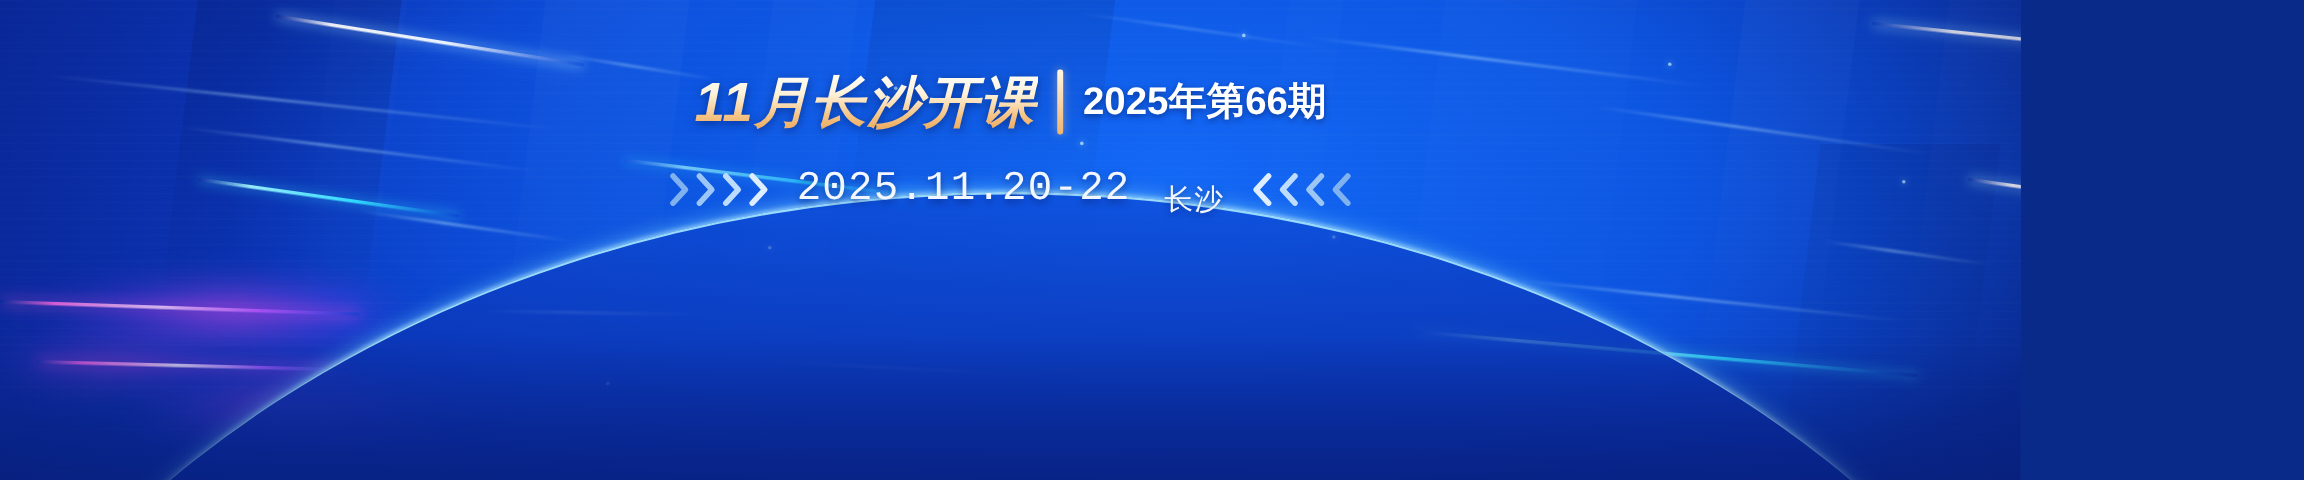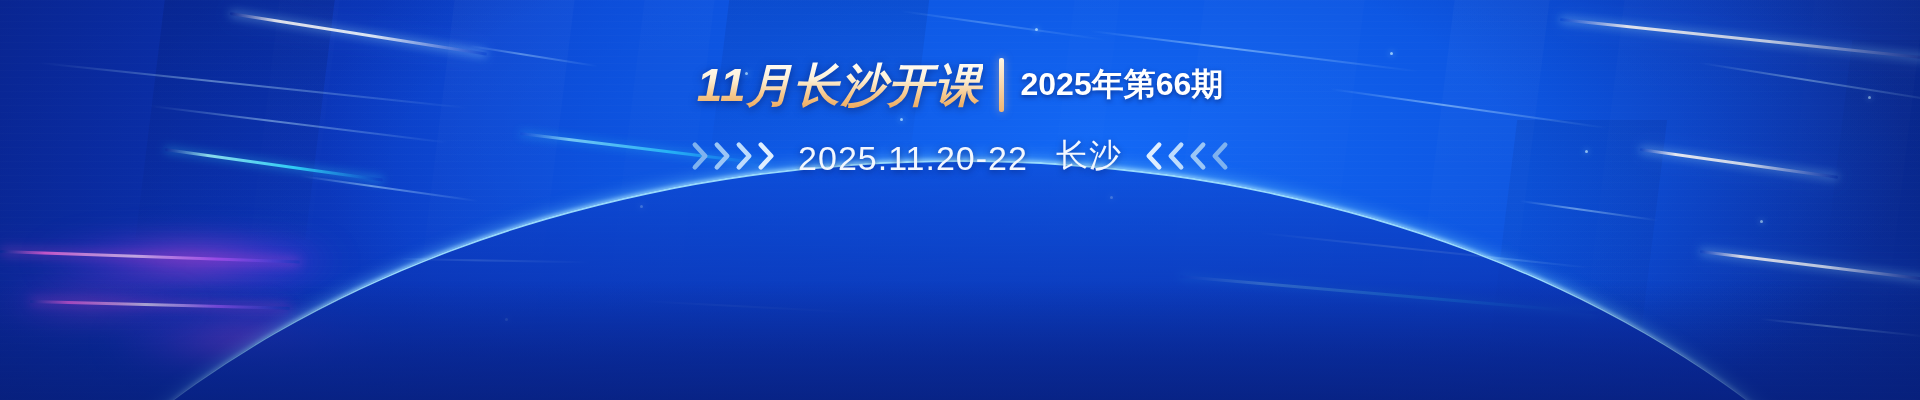--- a/index.html
+++ b/index.html
@@ -2,21 +2,21 @@
 <html><head>
 <meta charset="utf-8">
 <style>
   html, body {
     margin: 0;
     padding: 0;
     background: #0a2a8a;
   }
   .banner {
     position: relative;
-    width: 1920px;
+    width: 1684px;
     height: 400px;
     overflow: hidden;
     font-family: "Liberation Sans", "DejaVu Sans", sans-serif;
     background:
       radial-gradient(ellipse 1100px 520px at 58% 36%, #1368f5 0%, #0d56e2 38%, rgba(10,60,190,0) 72%),
       linear-gradient(96deg, #0b2da8 0%, #0b36bb 14%, #0d47d4 34%, #0e55ea 52%, #0c4ad8 70%, #0b3cc4 86%, #0a2f9e 100%);
   }
 
   
   .bg-layer { position: absolute; inset: 0; pointer-events: none; }
@@ -235,25 +235,26 @@
     width: 19px; height: 30px;
     display: block;
   }
   .date-text {
     color: #f2f7ff;
     font-size: 34px;
     font-weight: 400;
     letter-spacing: 1px;
     text-shadow: 0 2px 6px rgba(2,18,80,.5);
     display: flex;
-    align-items: flex-end;
+    align-items: center;
     gap: 28px;
     white-space: nowrap;
-  }
-  .date-city { font-size: 32px; font-weight: 500; }
+    font-family: Liberation Mono, monospace;
+  }
+  .date-city { font-size: 24px; font-weight: 500; margin-top: 16px; }
 </style>
 </head>
 <body>
 
 <div class="banner">
 
   <div class="bg-layer">
 
     <div class="panels">
       <div class="block b1"></div>

